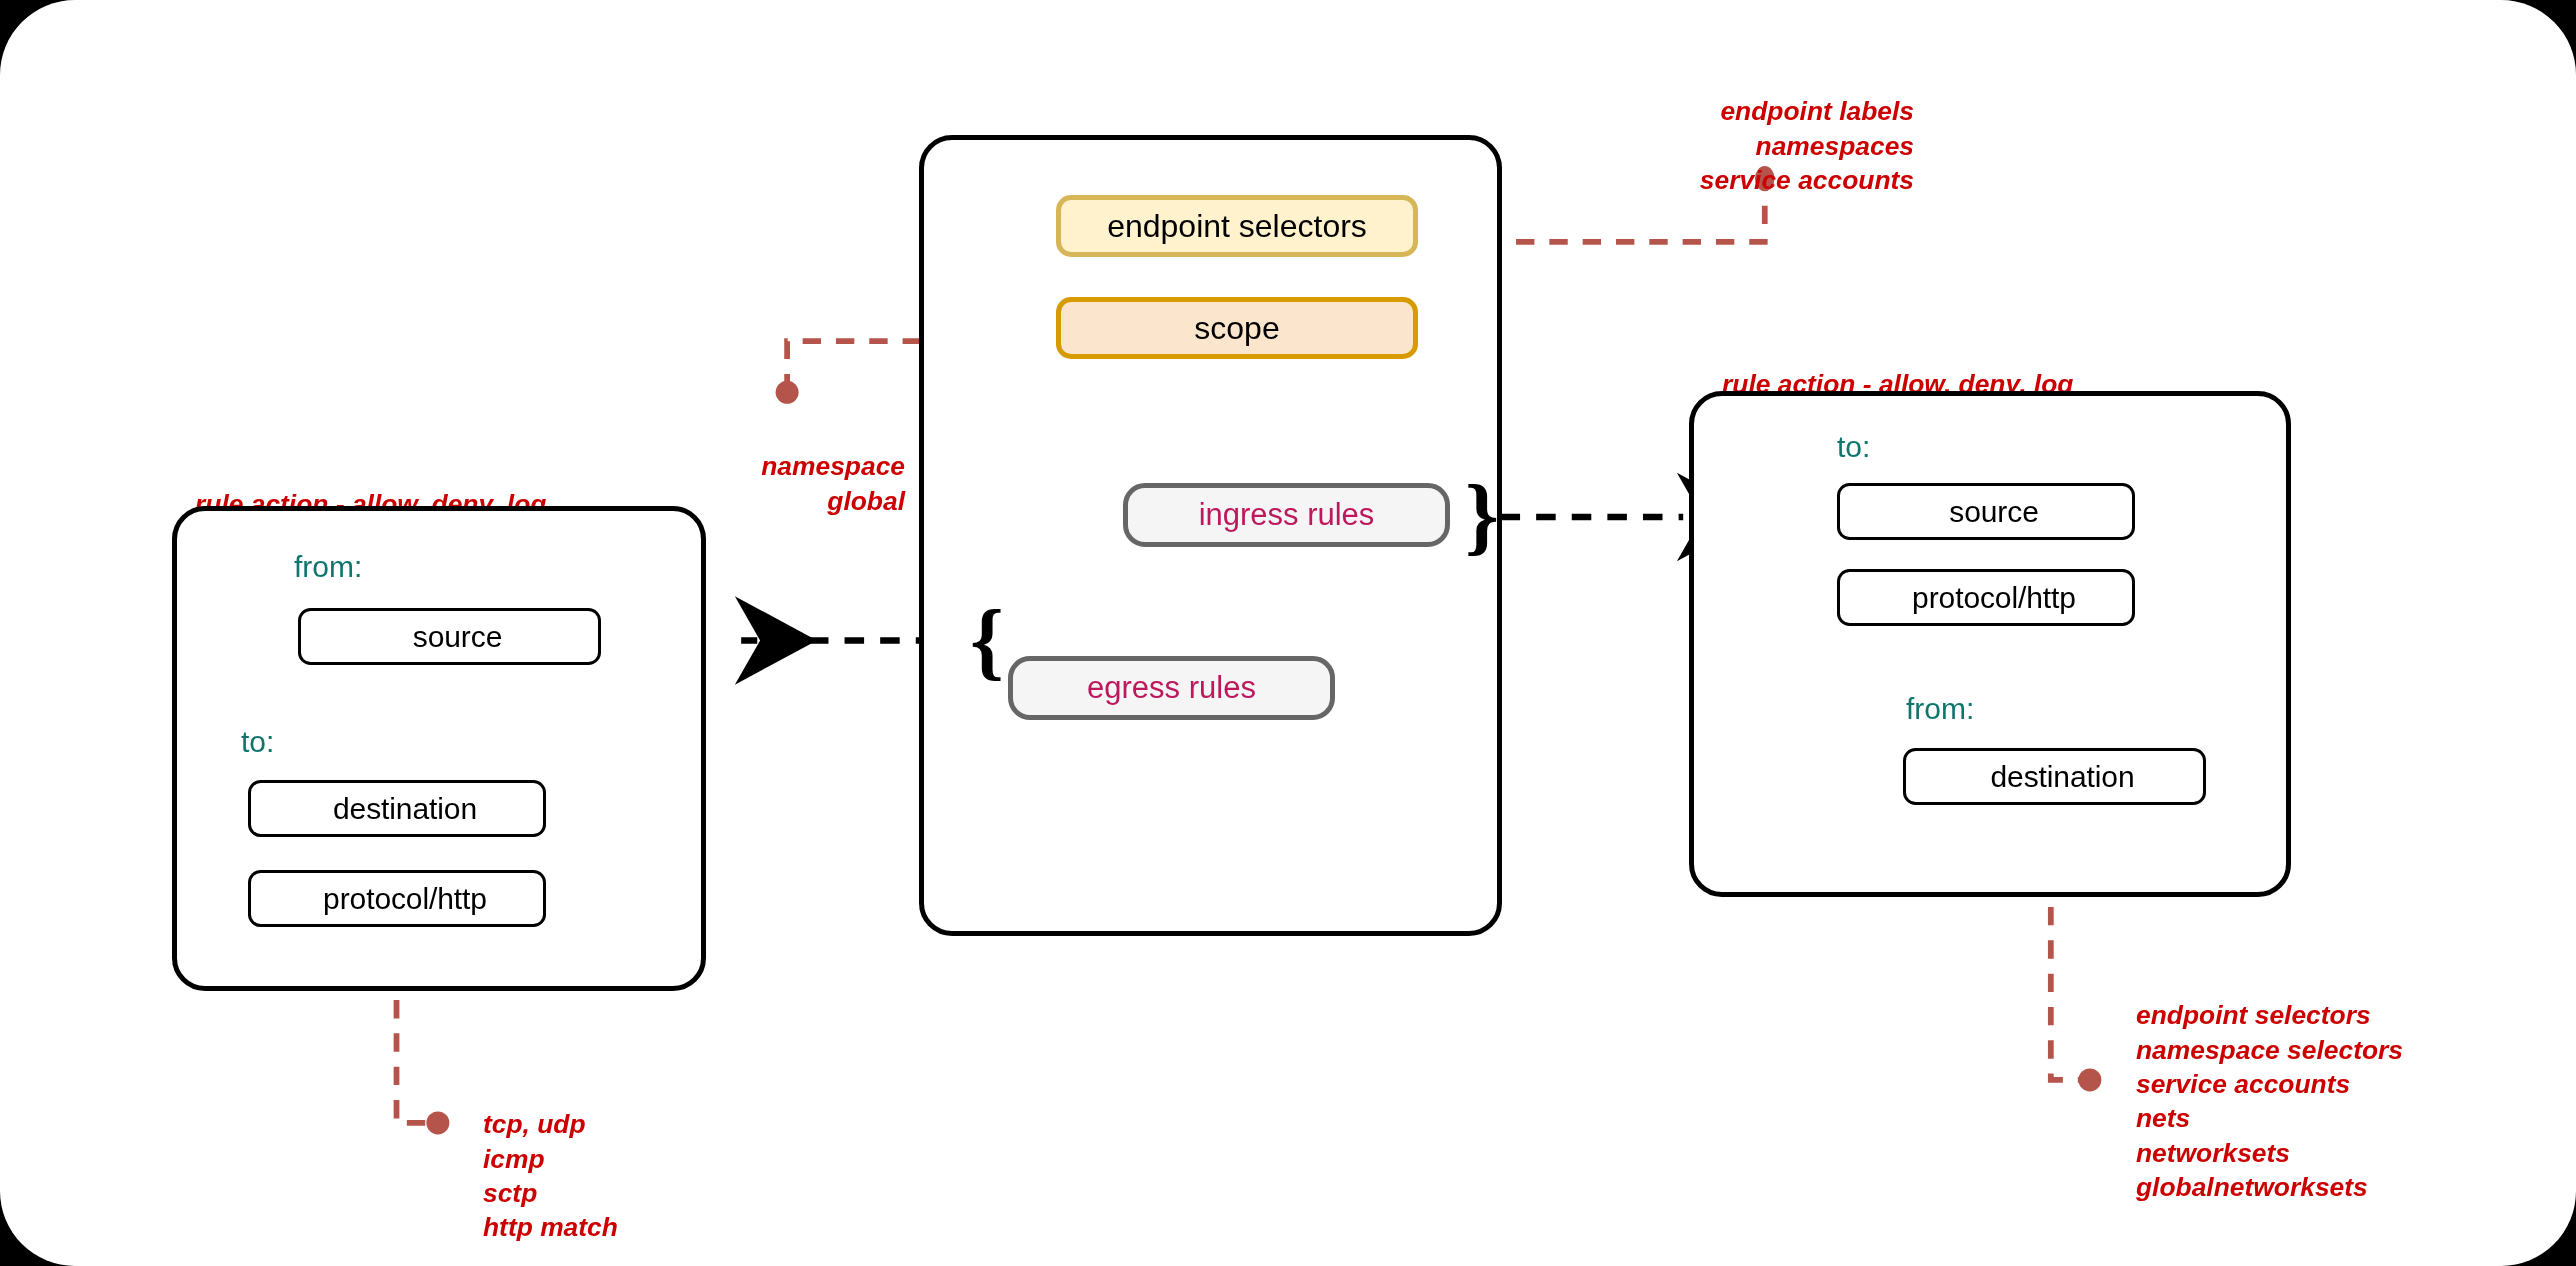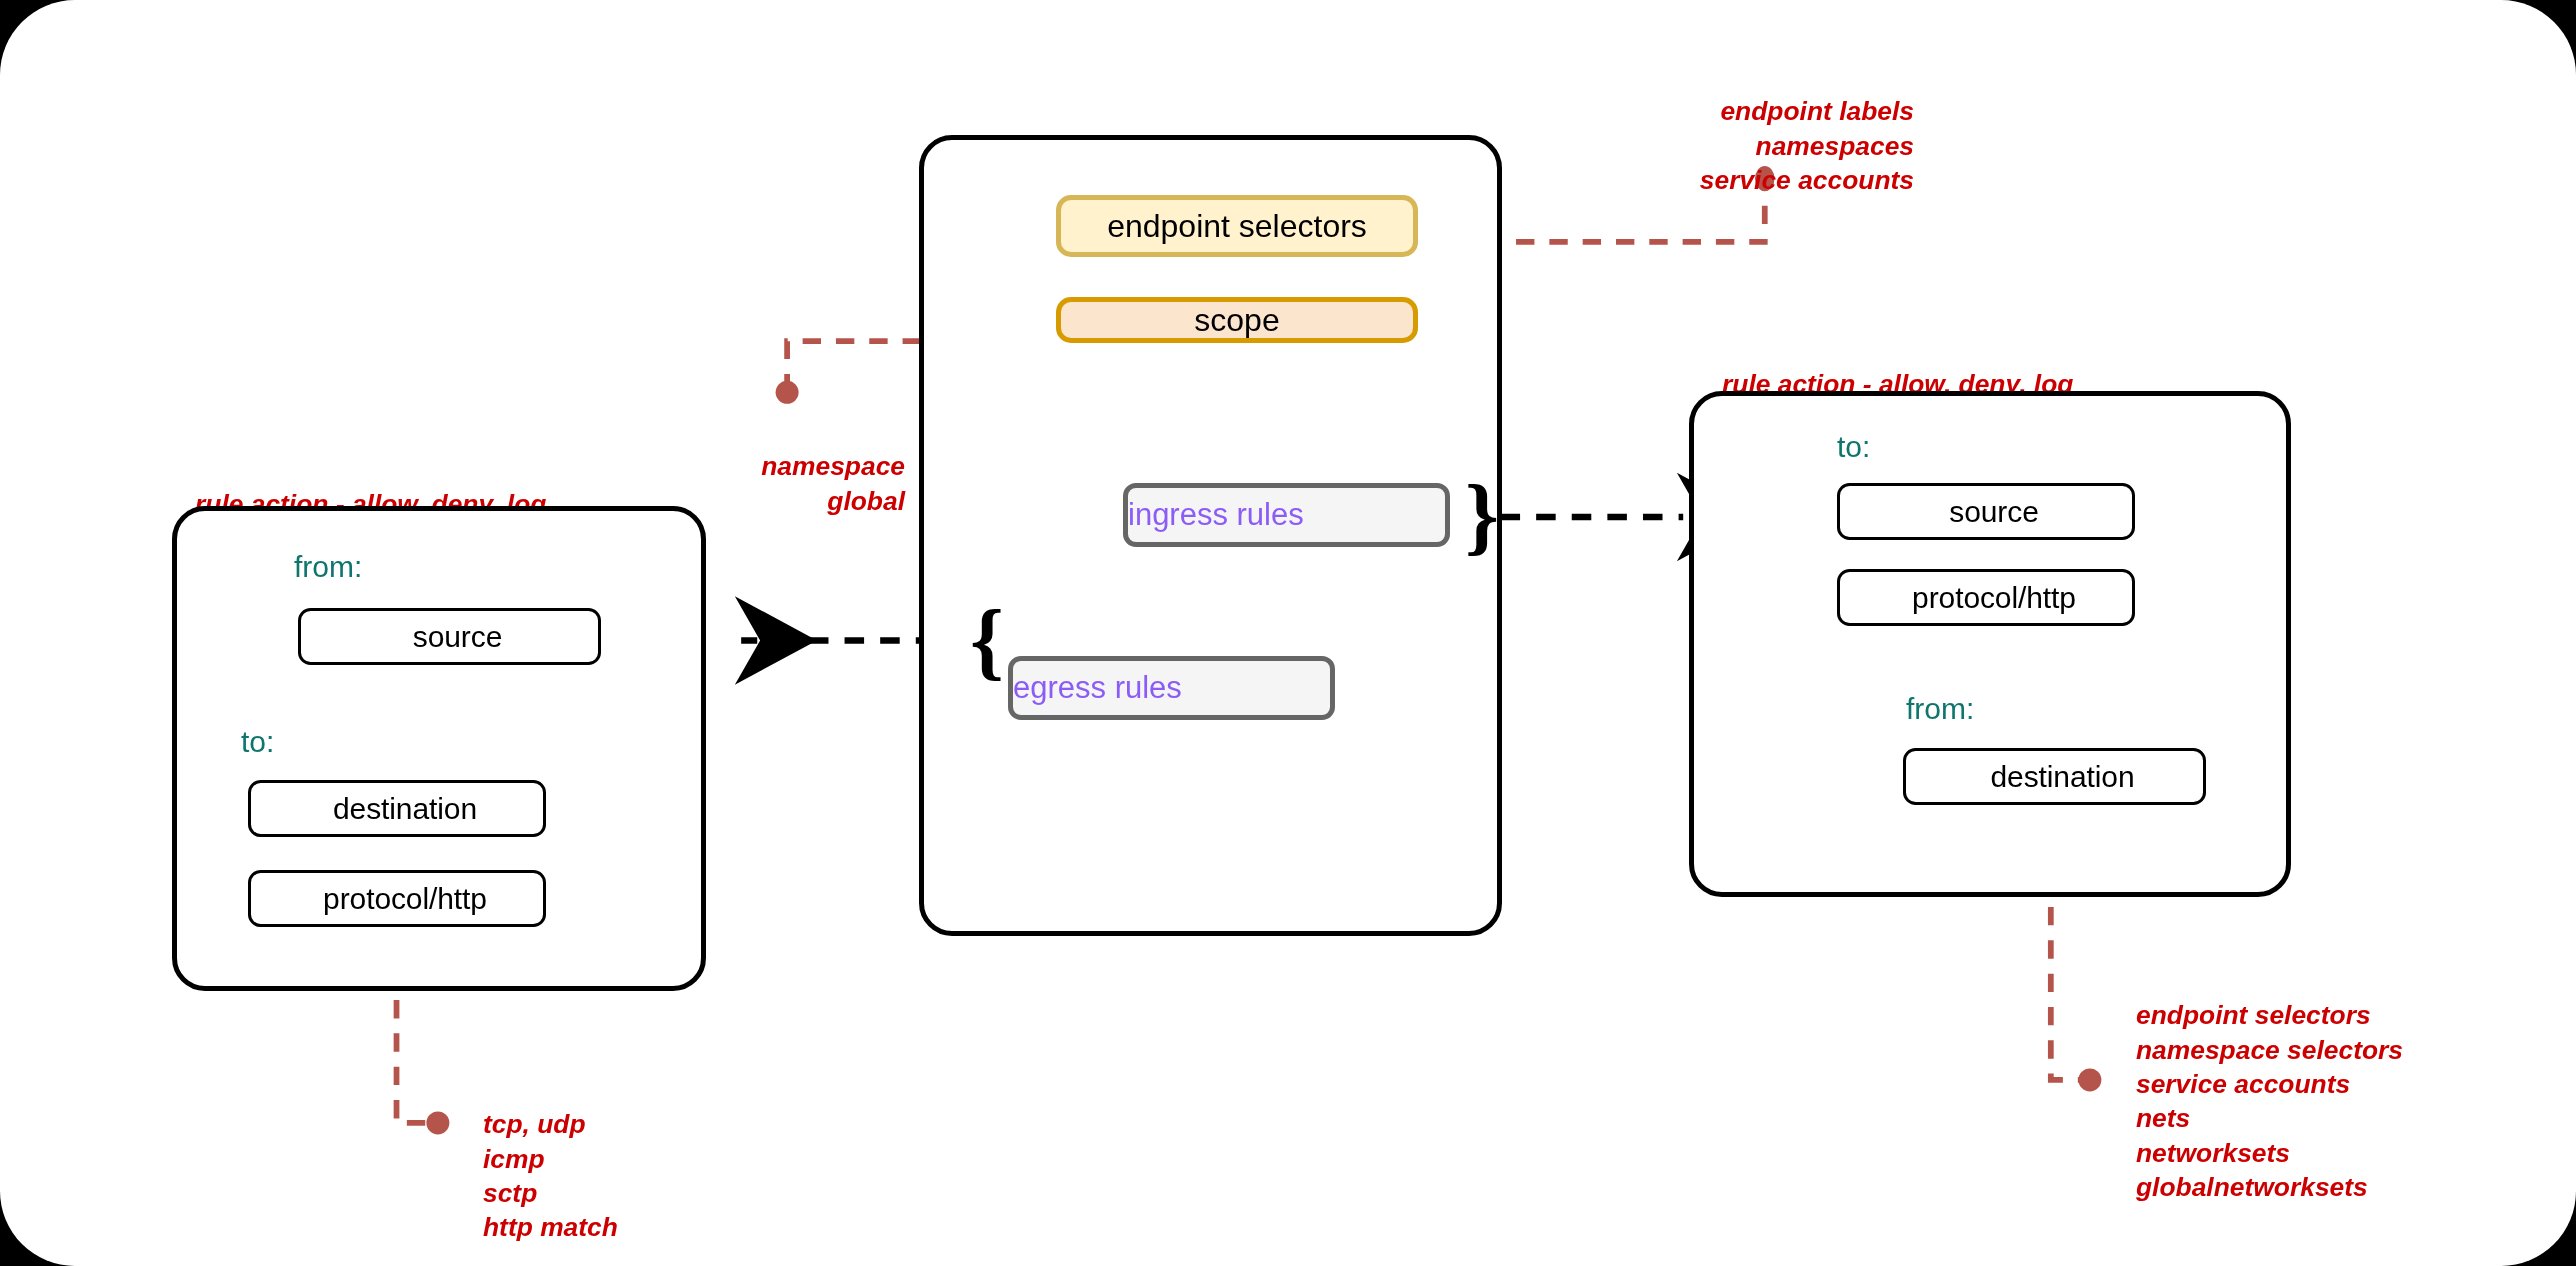--- a/index.html
+++ b/index.html
@@ -63,27 +63,27 @@
     border-radius: 15px;
     background: #fce5cd;
     display: flex;
     align-items: center;
     justify-content: center;
     font-size: 32px;
     color: #000000;
   }
   .gbox {
     border: 5.2px solid #666666;
-    border-radius: 13px;
+    border-radius: 22px;
     background: #f5f5f5;
     display: flex;
     align-items: center;
-    justify-content: flex-start;
+    justify-content: center;
     font-size: 31px;
-    color: #8b5cf6;
+    color: #be185d;
   }
 
   
   .seclabel {
     font-size: 30px;
     color: #0f766e;
     white-space: nowrap;
   }
 
   
@@ -161,21 +161,21 @@
     </g>
   </svg>
 
   <div class="abs panel" style="left:919px; top:135px; width:583px; height:801px;">
   </div>
 
   <div class="abs ybox" style="left:1056px; top:195px; width:362px; height:62px;">
     <span>endpoint selectors</span>
   </div>
 
-  <div class="abs obox" style="left:1056px; top:297px; width:362px; height:46px;">
+  <div class="abs obox" style="left:1056px; top:297px; width:362px; height:62px;">
     <span>scope</span>
   </div>
 
   <div class="abs gbox" style="left:1123px; top:483px; width:327px; height:64px;">
     <span>ingress rules</span>
   </div>
 
   <div class="abs brace" style="left:1456px; top:472px; width:52px; height:86px; display:flex; align-items:center; justify-content:center;">
     <span>}</span>
   </div>

